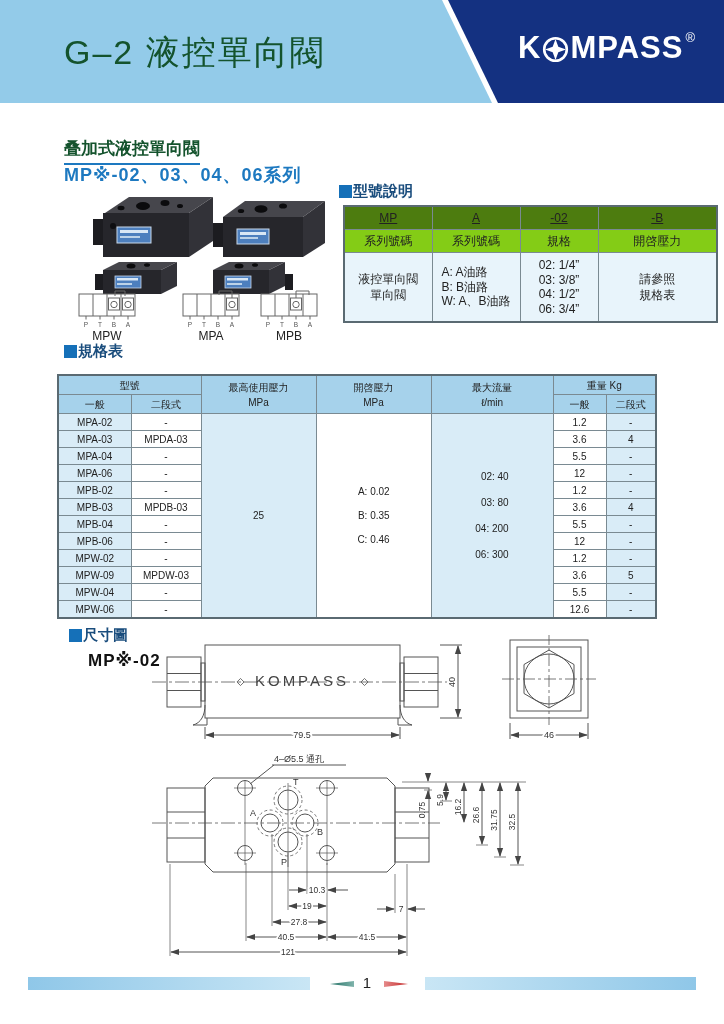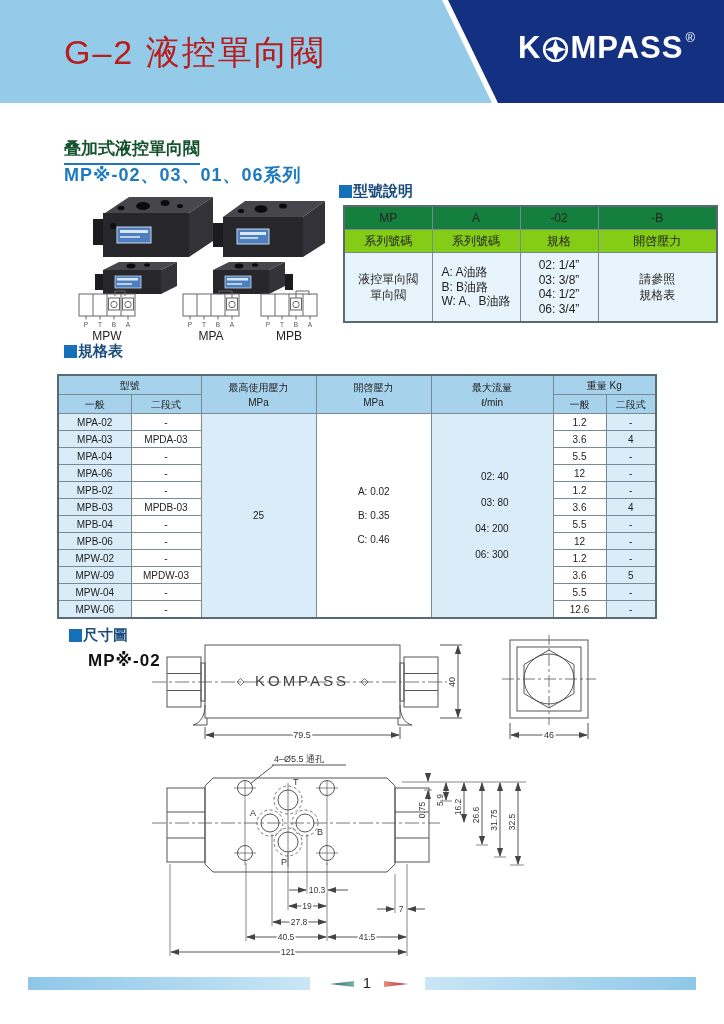--- a/index.html
+++ b/index.html
@@ -4,37 +4,37 @@
 <style>
   html,body{margin:0;padding:0;background:#e9e9e9;}
   #page{position:relative;width:724px;height:1024px;background:#fff;
         font-family:"Liberation Sans","DejaVu Sans",sans-serif;overflow:hidden;}
   
   .header{position:absolute;left:0;top:0;width:724px;height:103px;background:#93cbe9;}
   .header-navy{position:absolute;right:0;top:0;width:290px;height:103px;background:#143181;
                clip-path:polygon(14px 0,290px 0,290px 103px,64px 103px);}
   .header-white-cut{position:absolute;right:0;top:0;width:290px;height:103px;background:#ffffff;
                clip-path:polygon(8px 0,20px 0,70px 103px,58px 103px);}
-  .header-title{position:absolute;left:64px;top:30px;color:#b91c1c;font-size:34px;letter-spacing:2px;}
+  .header-title{position:absolute;left:64px;top:30px;color:#14532d;font-size:34px;letter-spacing:2px;}
   .logo{position:absolute;right:30px;top:30px;color:#ffffff;font-weight:bold;font-size:31px;
         letter-spacing:1px;display:flex;align-items:center;}
   .logo .reg{font-size:13px;vertical-align:top;position:relative;top:-11px;left:2px;font-weight:normal;}
   .logo svg{margin:0 1px;position:relative;top:1px;}
   
   .h-blue{position:absolute;font-size:15px;font-weight:bold;color:#1a4d7d;display:flex;align-items:center;gap:1px;padding-left:7px;}
   .h-blue .sq{width:13px;height:13px;background:#1570b8;display:inline-block;}
   .subtitle{position:absolute;left:64px;top:137px;font-size:17px;font-weight:bold;color:#14532d;
             border-bottom:2px solid #1d79c0;padding-bottom:3px;}
   .series{position:absolute;left:64px;top:163px;font-size:18px;font-weight:bold;color:#1d79c0;letter-spacing:1px;}
   
   table{border-collapse:collapse;table-layout:fixed;}
   .model-table{position:absolute;left:343px;top:205px;width:373px;font-size:12px;color:#222;
                border:2px solid #5a6a72;}
   .model-table th,.model-table td{border:1px solid #7a8a92;text-align:center;padding:1px 2px;}
-  .model-table th{background:#15803d;font-weight:normal;height:20px;}
+  .model-table th{background:#4d7c0f;font-weight:normal;height:20px;text-decoration:underline;}
   .model-table .r2 td{background:#84cc16;height:20px;}
   .model-table .r3 td{background:#e8f4fb;height:66px;}
   .cell-lines{display:inline-block;text-align:left;line-height:14.5px;}
   .cell-lines.ctr{text-align:center;line-height:16px;}
   .spec-table{position:absolute;left:57px;top:374px;width:598px;font-size:10px;color:#222;
               border:2px solid #5a6a72;}
   .spec-table th,.spec-table td{border:1px solid #7a8a92;text-align:center;padding:0 2px;}
   .spec-table thead th{background:#a6d2eb;font-weight:normal;height:18px;line-height:15px;}
   .spec-table tbody td{height:16px;}
   .c-lite{background:#d9ecf7;}
@@ -72,21 +72,21 @@
         <svg width="27" height="27" viewBox="0 0 27 27">
         <circle cx="13.5" cy="13.5" r="11.3" fill="#143181" stroke="#ffffff" stroke-width="2.6"></circle>
         <path d="M13.5 3 L16.3 10.7 L24 13.5 L16.3 16.3 L13.5 24 L10.7 16.3 L3 13.5 L10.7 10.7 Z" fill="#ffffff"></path>
       </svg>
         <span>MPASS</span>
       <span class="reg">®</span>
     </div>
   </div>
 
   <div class="subtitle">叠加式液控單向閥</div>
-  <div class="series">MP※-02、03、01、06系列</div>
+  <div class="series">MP※-02、03、04、06系列</div>
 
   <svg class="photos" width="285" height="96" viewBox="0 0 285 96">
 
     <g>
       <polygon points="50,20 74,4 158,4 134,20" fill="#46464c"></polygon>
       <rect x="38" y="26" width="10" height="26" fill="#1c1c20"></rect>
       <rect x="48" y="20" width="86" height="44" fill="#26262b"></rect>
       <polygon points="134,20 158,4 158,48 134,64" fill="#323238"></polygon>
       <ellipse cx="88" cy="13" rx="7" ry="4" fill="#0b0b0d"></ellipse>
       <ellipse cx="110" cy="10" rx="4.5" ry="3" fill="#0b0b0d"></ellipse>

